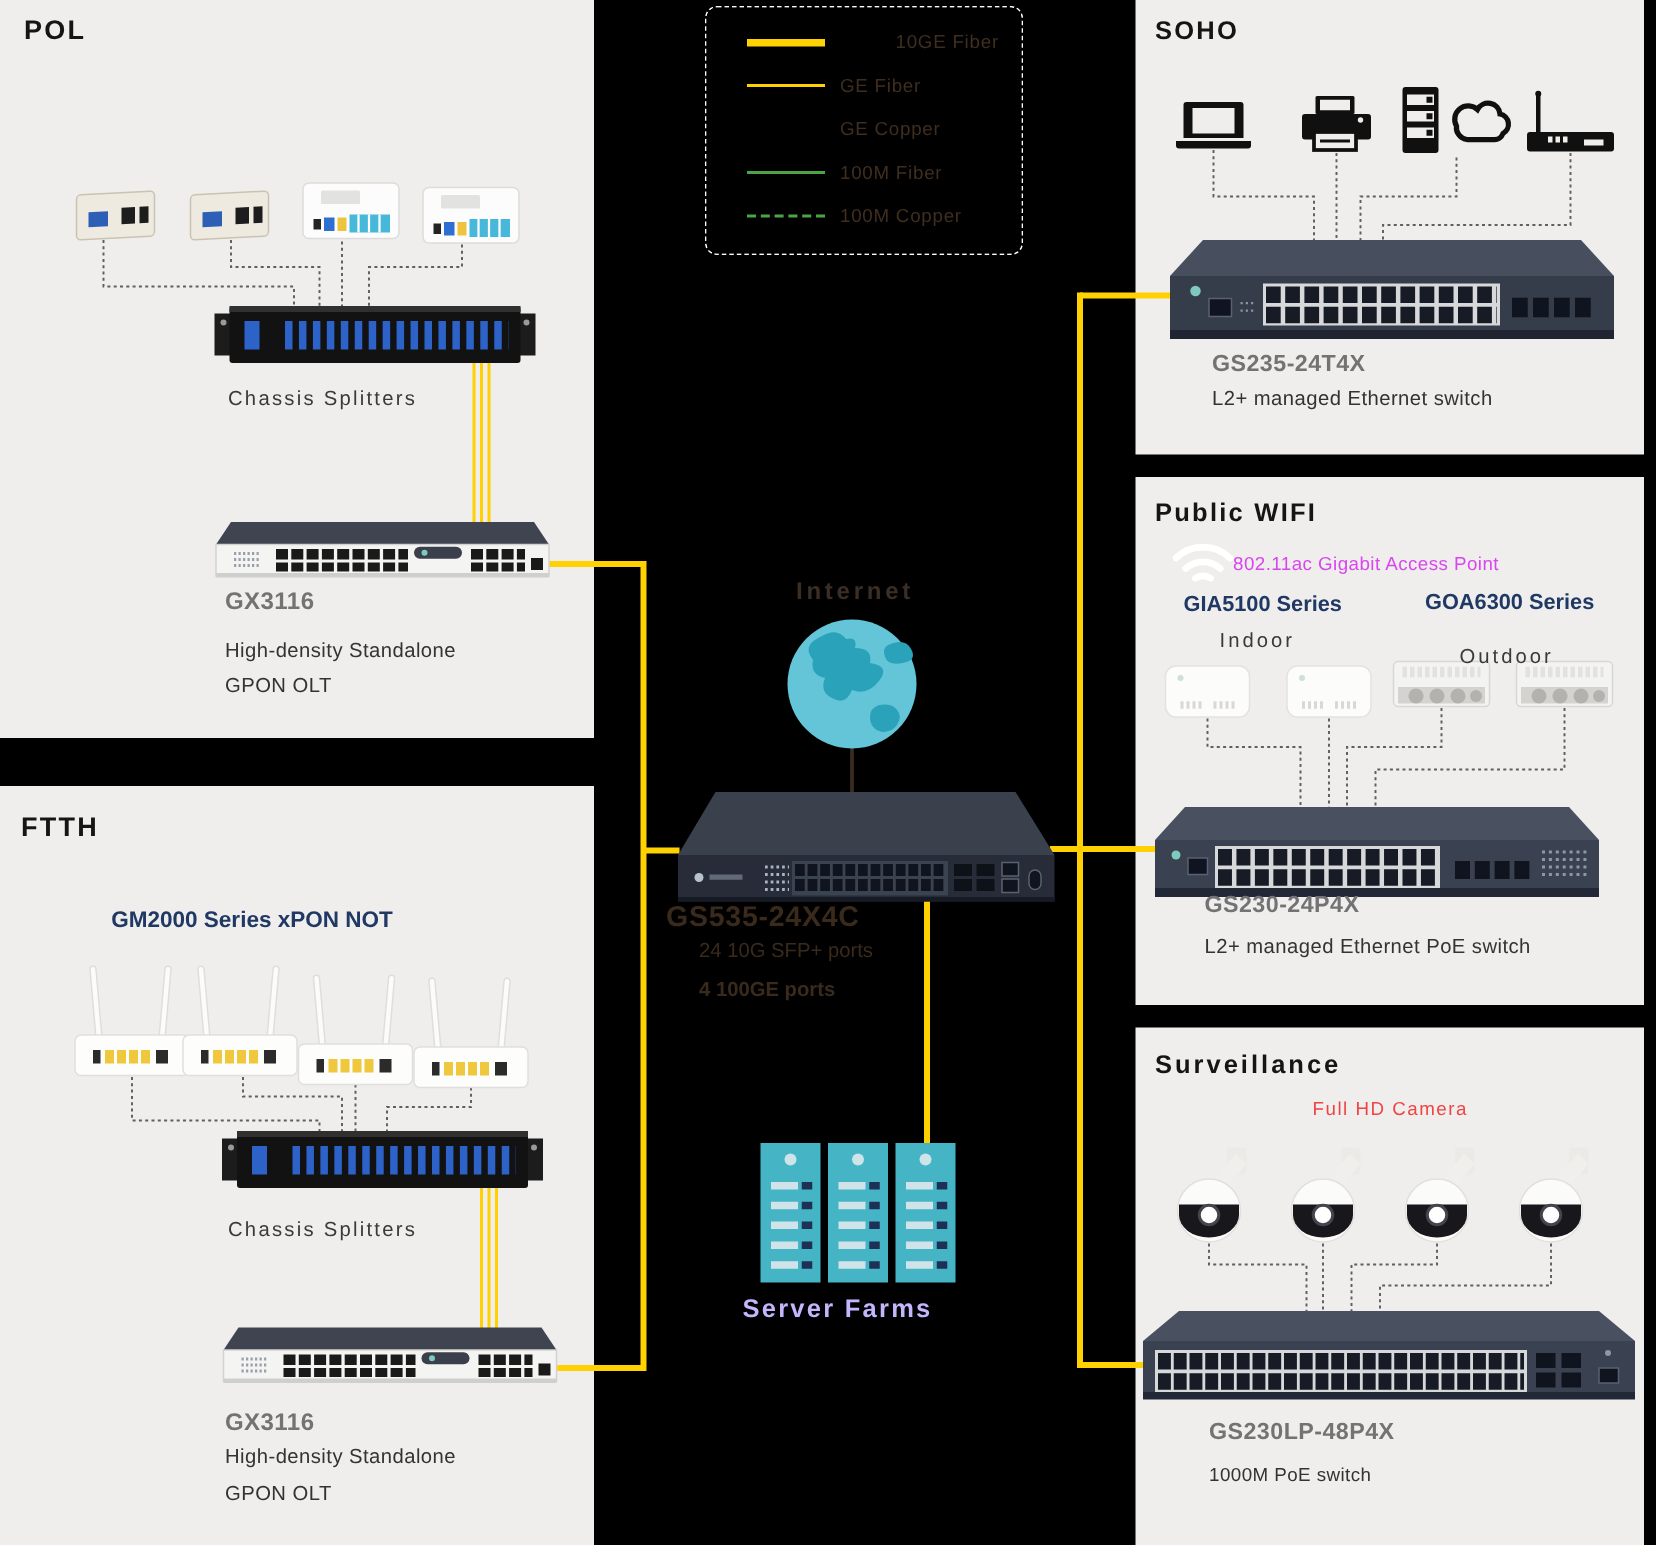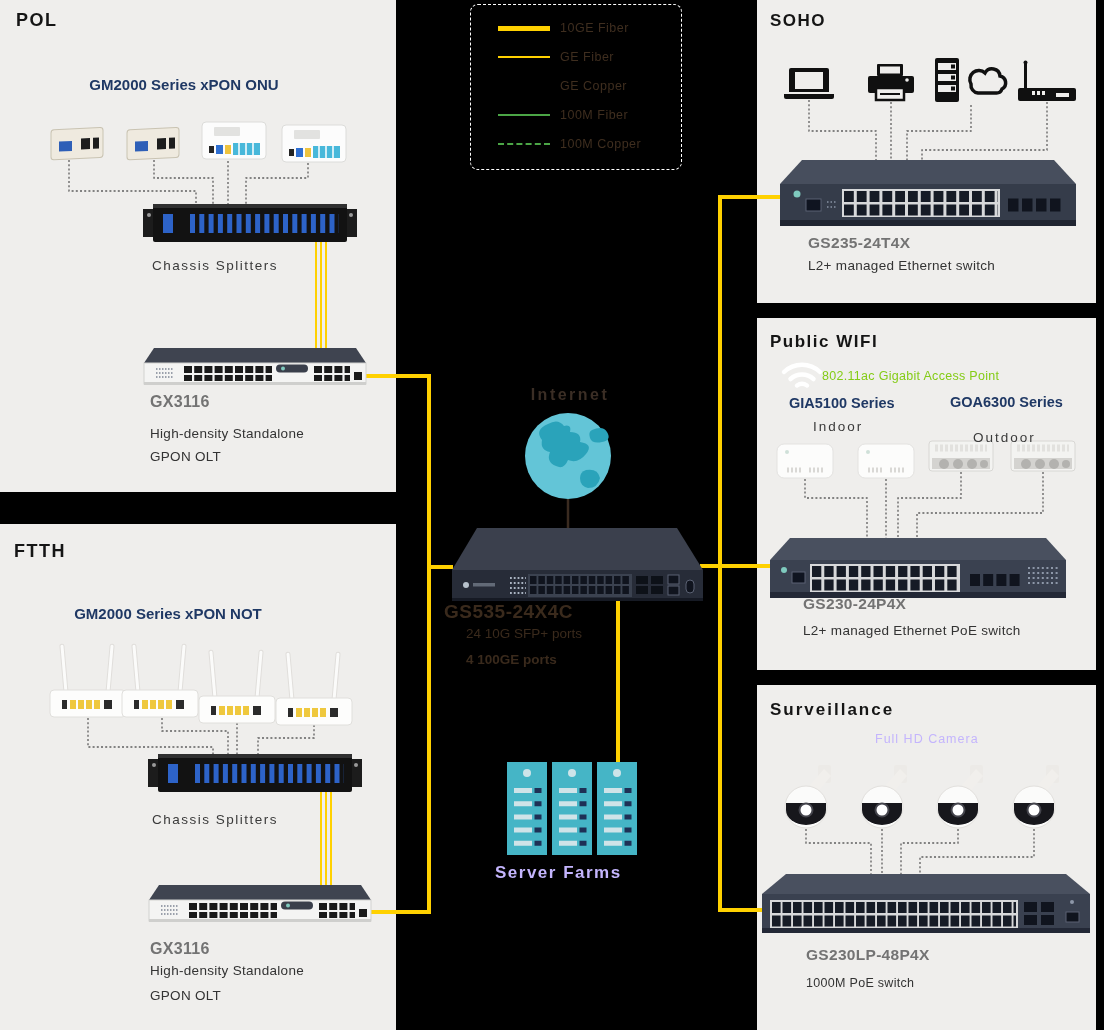--- a/index.html
+++ b/index.html
@@ -334,21 +334,21 @@
       <rect x="216" y="47" width="11" height="9" fill="#10141e" stroke="#5a6172"></rect>
       <rect x="216" y="58" width="11" height="9" fill="#10141e" stroke="#5a6172"></rect>
       <rect x="234" y="52" width="8" height="13" rx="4" fill="#10141e" stroke="#5a6172"></rect>
     </g>
     <use href="#tower" x="507" y="762"></use>
     <use href="#tower" x="552" y="762"></use>
     <use href="#tower" x="597" y="762"></use>
   </svg>
 
   <div id="legend">
-    <div class="lrow" style="top:12px;">
+    <div class="lrow" style="top:12px;gap:37px;">
       <div class="lsample s-10ge"></div>
       <div class="ltext">10GE Fiber</div>
     </div>
     <div class="lrow" style="top:41px;">
       <div class="lsample s-ge"></div>
       <div class="ltext">GE Fiber</div>
     </div>
     <div class="lrow" style="top:70px;">
       <div class="lsample s-gecu"></div>
       <div class="ltext">GE Copper</div>
@@ -357,48 +357,47 @@
       <div class="lsample s-100mf"></div>
       <div class="ltext">100M Fiber</div>
     </div>
     <div class="lrow" style="top:128px;">
       <div class="lsample s-100mc"></div>
       <div class="ltext">100M Copper</div>
     </div>
   </div>
 
   <div class="abs ptitle" style="left:16px;top:10px;">POL</div>
-  <div class="abs navy" style="left:0;top:76px;width:368px;text-align:center;">GM2000 Series xPON ONU</div>
   <div class="abs devlabel" style="left:152px;top:258px;">Chassis Splitters</div>
   <div class="abs model" style="left:150px;top:393px;">GX3116</div>
   <div class="abs desc" style="left:150px;top:426px;">High-density Standalone</div>
   <div class="abs desc" style="left:150px;top:449px;">GPON OLT</div>
 
   <div class="abs ptitle" style="left:14px;top:541px;">FTTH</div>
   <div class="abs navy" style="left:0;top:605px;width:336px;text-align:center;">GM2000 Series xPON NOT</div>
   <div class="abs devlabel" style="left:152px;top:812px;">Chassis Splitters</div>
   <div class="abs model" style="left:150px;top:940px;">GX3116</div>
   <div class="abs desc" style="left:150px;top:963px;">High-density Standalone</div>
   <div class="abs desc" style="left:150px;top:988px;">GPON OLT</div>
 
   <div class="abs ptitle" style="left:770px;top:11px;font-size:17px;">SOHO</div>
   <div class="abs model" style="left:808px;top:234px;font-size:15.5px;">GS235-24T4X</div>
   <div class="abs desc" style="left:808px;top:258px;">L2+ managed Ethernet switch</div>
 
   <div class="abs ptitle" style="left:770px;top:332px;font-size:17px;">Public WIFI</div>
-  <div class="abs desc" style="left:822px;top:369px;font-size:12.5px;color:#84cc16;">802.11ac Gigabit Access Point</div>
+  <div class="abs desc" style="left:822px;top:369px;font-size:12.5px;color:#d946ef;">802.11ac Gigabit Access Point</div>
   <div class="abs navy" style="left:789px;top:395px;font-size:14.5px;">GIA5100 Series</div>
   <div class="abs navy" style="left:950px;top:394px;font-size:14.5px;">GOA6300 Series</div>
   <div class="abs devlabel" style="left:813px;top:419px;letter-spacing:2px;">Indoor</div>
   <div class="abs devlabel" style="left:973px;top:418px;letter-spacing:2px;margin-top:12px;">Outdoor</div>
   <div class="abs model" style="left:803px;top:595px;font-size:15.5px;">GS230-24P4X</div>
   <div class="abs desc" style="left:803px;top:623px;">L2+ managed Ethernet PoE switch</div>
 
   <div class="abs ptitle" style="left:770px;top:700px;font-size:17px;letter-spacing:2px;">Surveillance</div>
-  <div class="abs desc" style="left:875px;top:732px;font-size:12.5px;letter-spacing:1px;color:#c4b5fd;">Full HD Camera</div>
+  <div class="abs desc" style="left:875px;top:732px;font-size:12.5px;letter-spacing:1px;color:#ef4444;">Full HD Camera</div>
   <div class="abs model" style="left:806px;top:946px;font-size:15.5px;">GS230LP-48P4X</div>
   <div class="abs desc" style="left:806px;top:976px;font-size:12.5px;">1000M PoE switch</div>
 
   <div class="abs" id="internet-label">Internet</div>
   <div class="abs" id="gs535-model">GS535-24X4C</div>
   <div class="abs" id="gs535-spec1">24 10G SFP+ ports</div>
   <div class="abs" id="gs535-spec2">4 100GE ports</div>
   <div class="abs" id="server-farms-label">Server Farms</div>
 
 </div>

